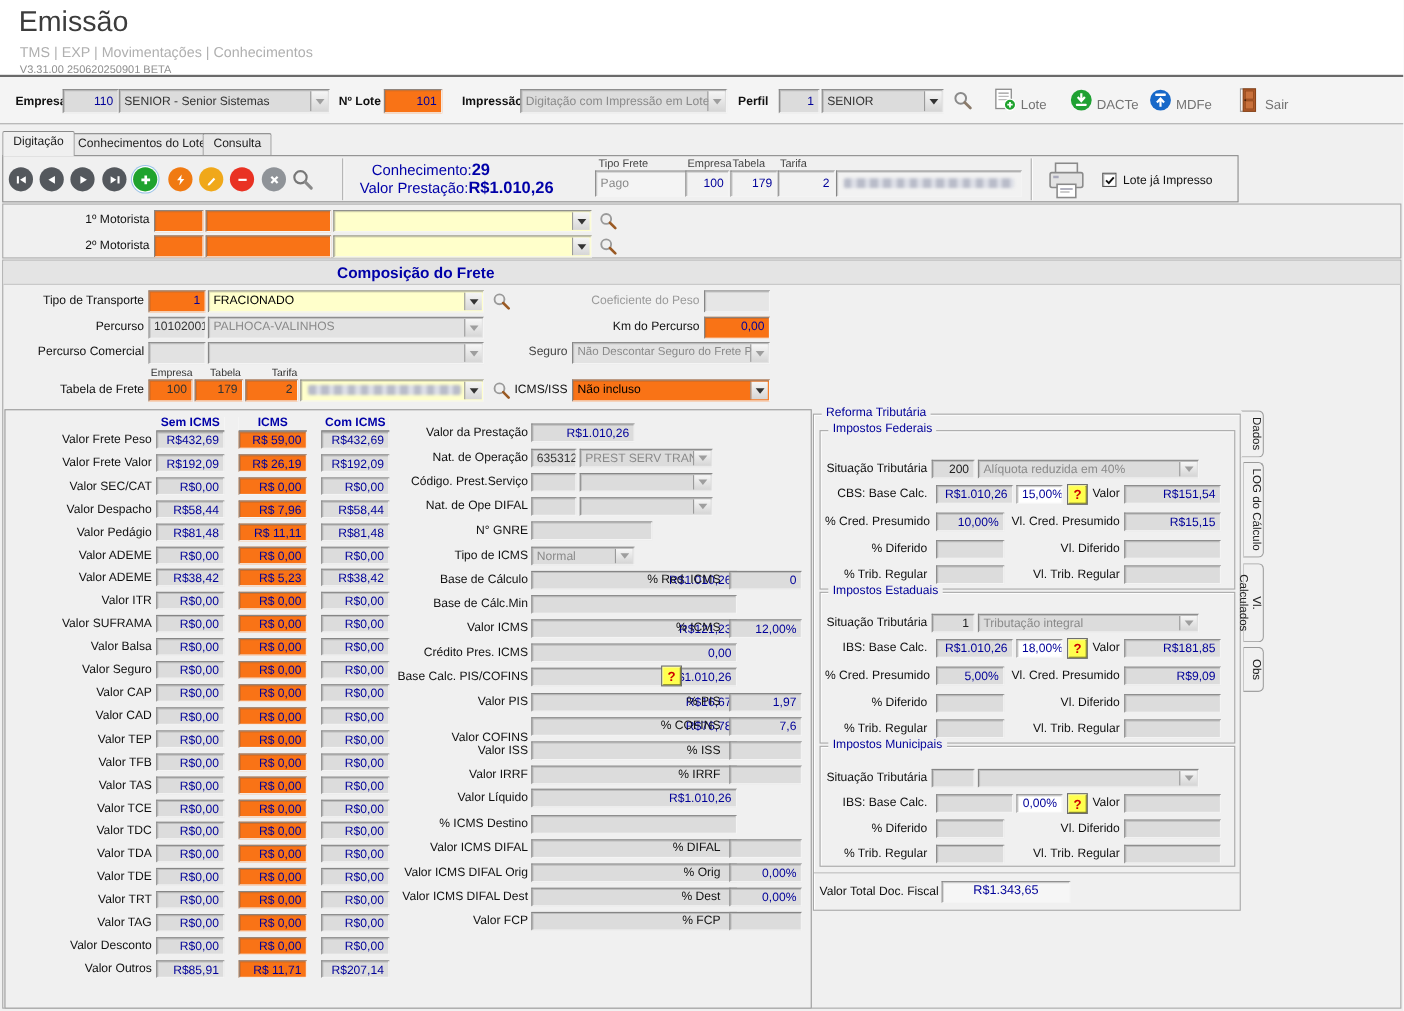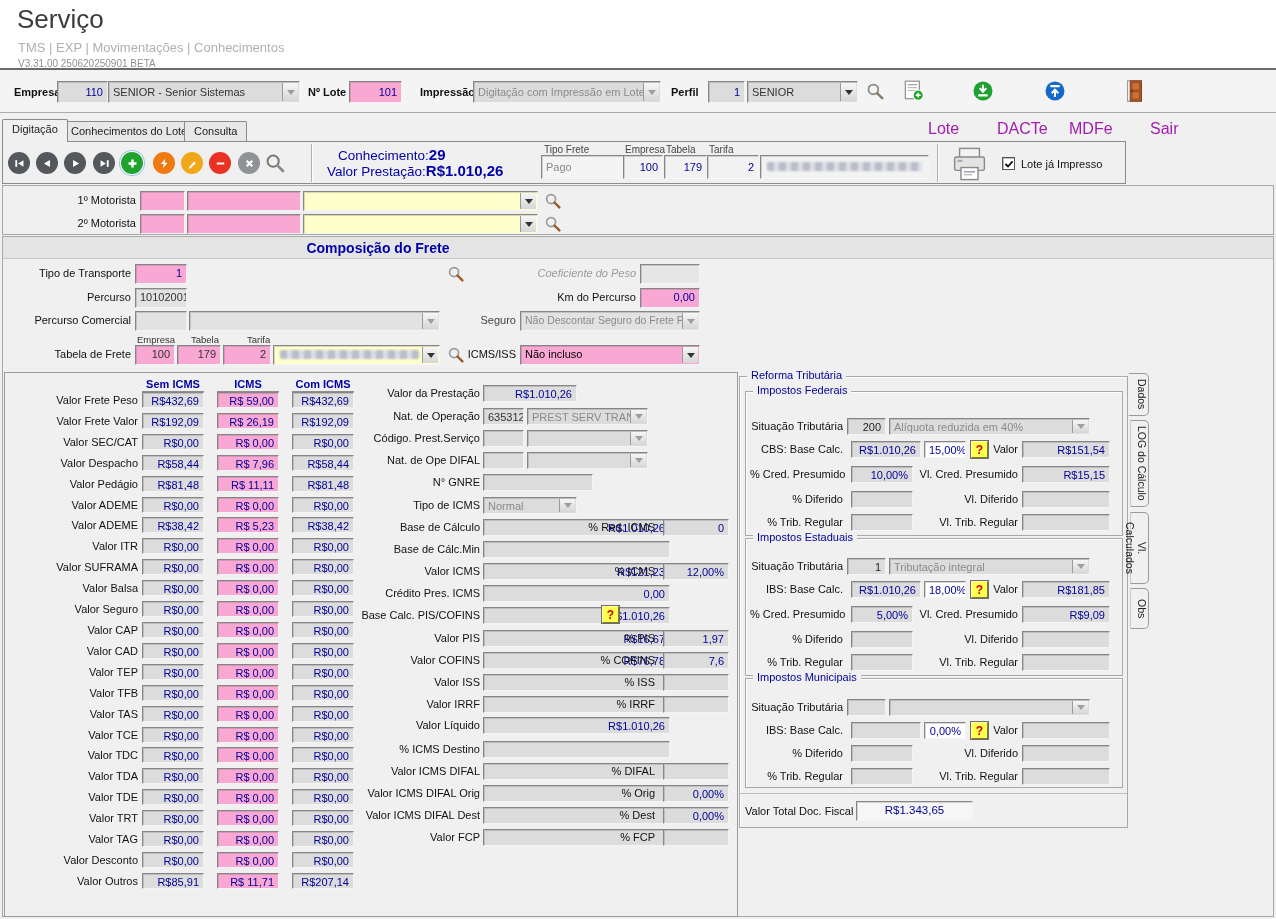--- a/index.html
+++ b/index.html
@@ -11,46 +11,46 @@
   
   .h-title{position:absolute;left:17px;top:4px;font-size:26px;color:#3c3c3c;}
   .h-crumb{position:absolute;left:18px;top:40px;font-size:13px;color:#b0b0b0;}
   .h-ver{position:absolute;left:18px;top:58px;font-size:10px;color:#8f8f8f;}
   .h-line{position:absolute;left:0;top:68px;width:100%;height:2px;background:#6a6a6a;}
 
   
   .lbl{position:absolute;font-size:11px;color:#111;white-space:nowrap;}
   .lbl.b{font-weight:bold;}
   .lbl.r{text-align:right;}
-  .lbl.gray{color:#9a9a9a;font-style:italic;}
+  .lbl.gray{color:#9a9a9a;}
   .fld{position:absolute;box-sizing:border-box;height:17px;background:#dcdcdc;
        border:1px solid;border-color:#868686 #f4f4f4 #f4f4f4 #868686;
        box-shadow:inset 1px 1px 0 rgba(80,80,80,.22);
        font-size:11px;line-height:14px;color:#000099;text-align:right;
        padding:1px 4px;white-space:nowrap;overflow:hidden;}
-  .fld.w{background:#f9a8d4;}
+  .fld.w{background:#f97316;}
   .fld.yl{background:#ffffcb;color:#000;text-align:left;}
   .fld.tl{text-align:left;}
   .fld.gt{color:#8a8a8a;}
   .fld.dk{color:#333;}
   .arr{position:absolute;right:1px;top:1px;bottom:1px;width:15px;
        background:linear-gradient(#f6f6f6,#d6d6d6);border-left:1px solid #9a9a9a;
        display:flex;align-items:center;justify-content:center;}
   .arr i{width:0;height:0;border:4px solid transparent;border-top:5px solid #333;margin-top:4px;}
   .arr.dis i{border-top-color:#9e9e9e;}
   .redact{position:absolute;left:6px;right:20px;top:50%;height:9px;margin-top:-5px;border-radius:2px;
        background:repeating-linear-gradient(90deg,#b9bcc9 0 7px,#dcdee6 7px 12px);filter:blur(1.3px);}
   .help{position:absolute;width:17px;height:17px;box-sizing:border-box;background:#ffff4e;
        border:1px solid;border-color:#fdfdaa #7a7a2a #7a7a2a #fdfdaa;outline:1px solid #6e6e6e;
        color:#cc0000;font-weight:bold;font-size:12px;line-height:14px;text-align:center;padding:0;cursor:pointer;}
 
   
   .toolbar{position:absolute;left:0;top:70px;width:100%;height:43px;background:#f4f4f4;border-bottom:1px solid #ababab;box-sizing:border-box;}
   .toolbar .fld{height:22px;line-height:19px;}
-  .tb-btn-label{position:absolute;top:18px;font-size:16px;color:#a21caf;white-space:nowrap;margin-top:32px;}
+  .tb-btn-label{position:absolute;top:18px;font-size:12px;color:#737373;white-space:nowrap;}
 
   
   .tab{position:absolute;box-sizing:border-box;font-size:11px;padding:3px 9px 0 9px;
        background:#e8e8e8;border:1px solid #8a8a8a;border-bottom:none;border-radius:2px 2px 0 0;color:#222;}
   .tab.active{background:#f0f0f0;z-index:3;font-weight:normal;}
 
   
   .panel{position:absolute;box-sizing:border-box;background:#f0f0f0;border:1px solid #8c8c8c;}
   .vline{position:absolute;width:1px;background:#b0b0b0;box-shadow:1px 0 0 #fdfdfd;}
 
@@ -105,21 +105,21 @@
         box-shadow:inset 1px 1px 0 #bbb;display:flex;align-items:center;justify-content:center;cursor:pointer;}
   .conh{position:absolute;font-size:13.5px;color:#0000a8;white-space:nowrap;}
   .conh b{font-size:15px;}
 </style>
 </head>
 <body>
 
 <div id="root">
   <div class="page-bg"></div>
 
-  <div class="h-title">Serviço</div>
+  <div class="h-title">Emissão</div>
   <div class="h-crumb">TMS | EXP | Movimentações | Conhecimentos</div>
   <div class="h-ver">V3.31.00 250620250901 BETA</div>
   <div class="h-line"></div>
 
   <div class="toolbar">
     <span class="lbl b" style="left:14px;top:16px">Empresa</span>
     <span class="fld" style="left:57px;top:11px;width:51px">110</span>
     <span class="fld tl dk" style="left:108px;top:11px;width:192px;padding-right:17px"><span>SENIOR - Senior Sistemas</span><span class="arr dis">
           <i></i>
         </span></span>
@@ -305,31 +305,37 @@
     </span>
   </div>
 
   <div class="panel" style="left:2px;top:236px;width:1272px;height:681px;border-color:#a8a8a8">
     <div style="position:absolute;left:0;right:0;top:0;height:21px;background:#e4e4e4;border-bottom:1px solid #c6c6c6">
       <span style="position:absolute;left:0;width:750px;top:3px;text-align:center;font-size:14px;font-weight:bold;color:#0000a8">Composição do Frete</span>
     </div>
 
     <span class="lbl r" style="left:0;top:30px;width:128px">Tipo de Transporte</span>
     <span class="fld w" style="left:132px;top:27px;width:52px;height:20px">1</span>
+    <span class="fld yl" style="left:186px;top:27px;width:251px;height:20px;padding-right:17px"><span>FRACIONADO</span><span class="arr">
+          <i></i>
+        </span></span>
     <span class="abs" style="left:444px;top:28px">
       <svg width="18" height="18" viewBox="0 0 16 16">
           <circle cx="6.3" cy="6.3" r="4" fill="none" stroke="#9a9a9a" stroke-width="1.5"></circle>
           <line x1="9.3" y1="9.3" x2="13.7" y2="13.7" stroke="#9a5a24" stroke-width="2.1" stroke-linecap="round"></line>
         </svg>
     </span>
     <span class="lbl r gray" style="left:400px;top:30px;width:233px">Coeficiente do Peso</span>
     <span class="fld" style="left:637px;top:27px;width:60px;height:20px;background:#e6e6e6"></span>
 
     <span class="lbl r" style="left:0;top:54px;width:128px">Percurso</span>
     <span class="fld tl dk" style="left:132px;top:51px;width:52px;height:20px;background:#e2e2e2">10102001</span>
+    <span class="fld tl gt" style="left:186px;top:51px;width:251px;height:20px;padding-right:17px;background:#e2e2e2"><span>PALHOCA-VALINHOS</span><span class="arr dis">
+          <i></i>
+        </span></span>
     <span class="lbl r" style="left:500px;top:54px;width:133px">Km do Percurso</span>
     <span class="fld w" style="left:637px;top:51px;width:60px;height:20px">0,00</span>
 
     <span class="lbl r" style="left:0;top:77px;width:128px">Percurso Comercial</span>
     <span class="fld" style="left:132px;top:74px;width:52px;height:20px;background:#e2e2e2"></span>
     <span class="fld" style="left:186px;top:74px;width:251px;height:20px;padding-right:17px;background:#e2e2e2">
         <span class="arr dis">
           <i></i>
         </span>
       </span>
@@ -566,21 +572,21 @@
 
     <span class="ml" style="top:236px">Base Calc. PIS/COFINS</span>
     <span class="fld mf" style="top:234px">R$1.010,26</span>
     <button class="help" style="left:597px;top:233px">?</button>
 
     <span class="ml" style="top:259px">Valor PIS</span>
     <span class="fld mf" style="top:257px">R$16,67</span>
     <span class="pl" style="top:259px">% PIS</span>
     <span class="fld pf" style="top:257px">1,97</span>
 
-    <span class="ml" style="top:281px">Valor COFINS</span>
+    <span class="ml" style="top:292px">Valor COFINS</span>
     <span class="fld mf" style="top:279px">R$76,78</span>
     <span class="pl" style="top:281px">% COFINS</span>
     <span class="fld pf" style="top:279px">7,6</span>
 
     <span class="ml" style="top:303px">Valor ISS</span>
     <span class="fld mf" style="top:301px"></span>
     <span class="pl" style="top:303px">% ISS</span>
     <span class="fld pf" style="top:301px"></span>
 
     <span class="ml" style="top:325px">Valor IRRF</span>

